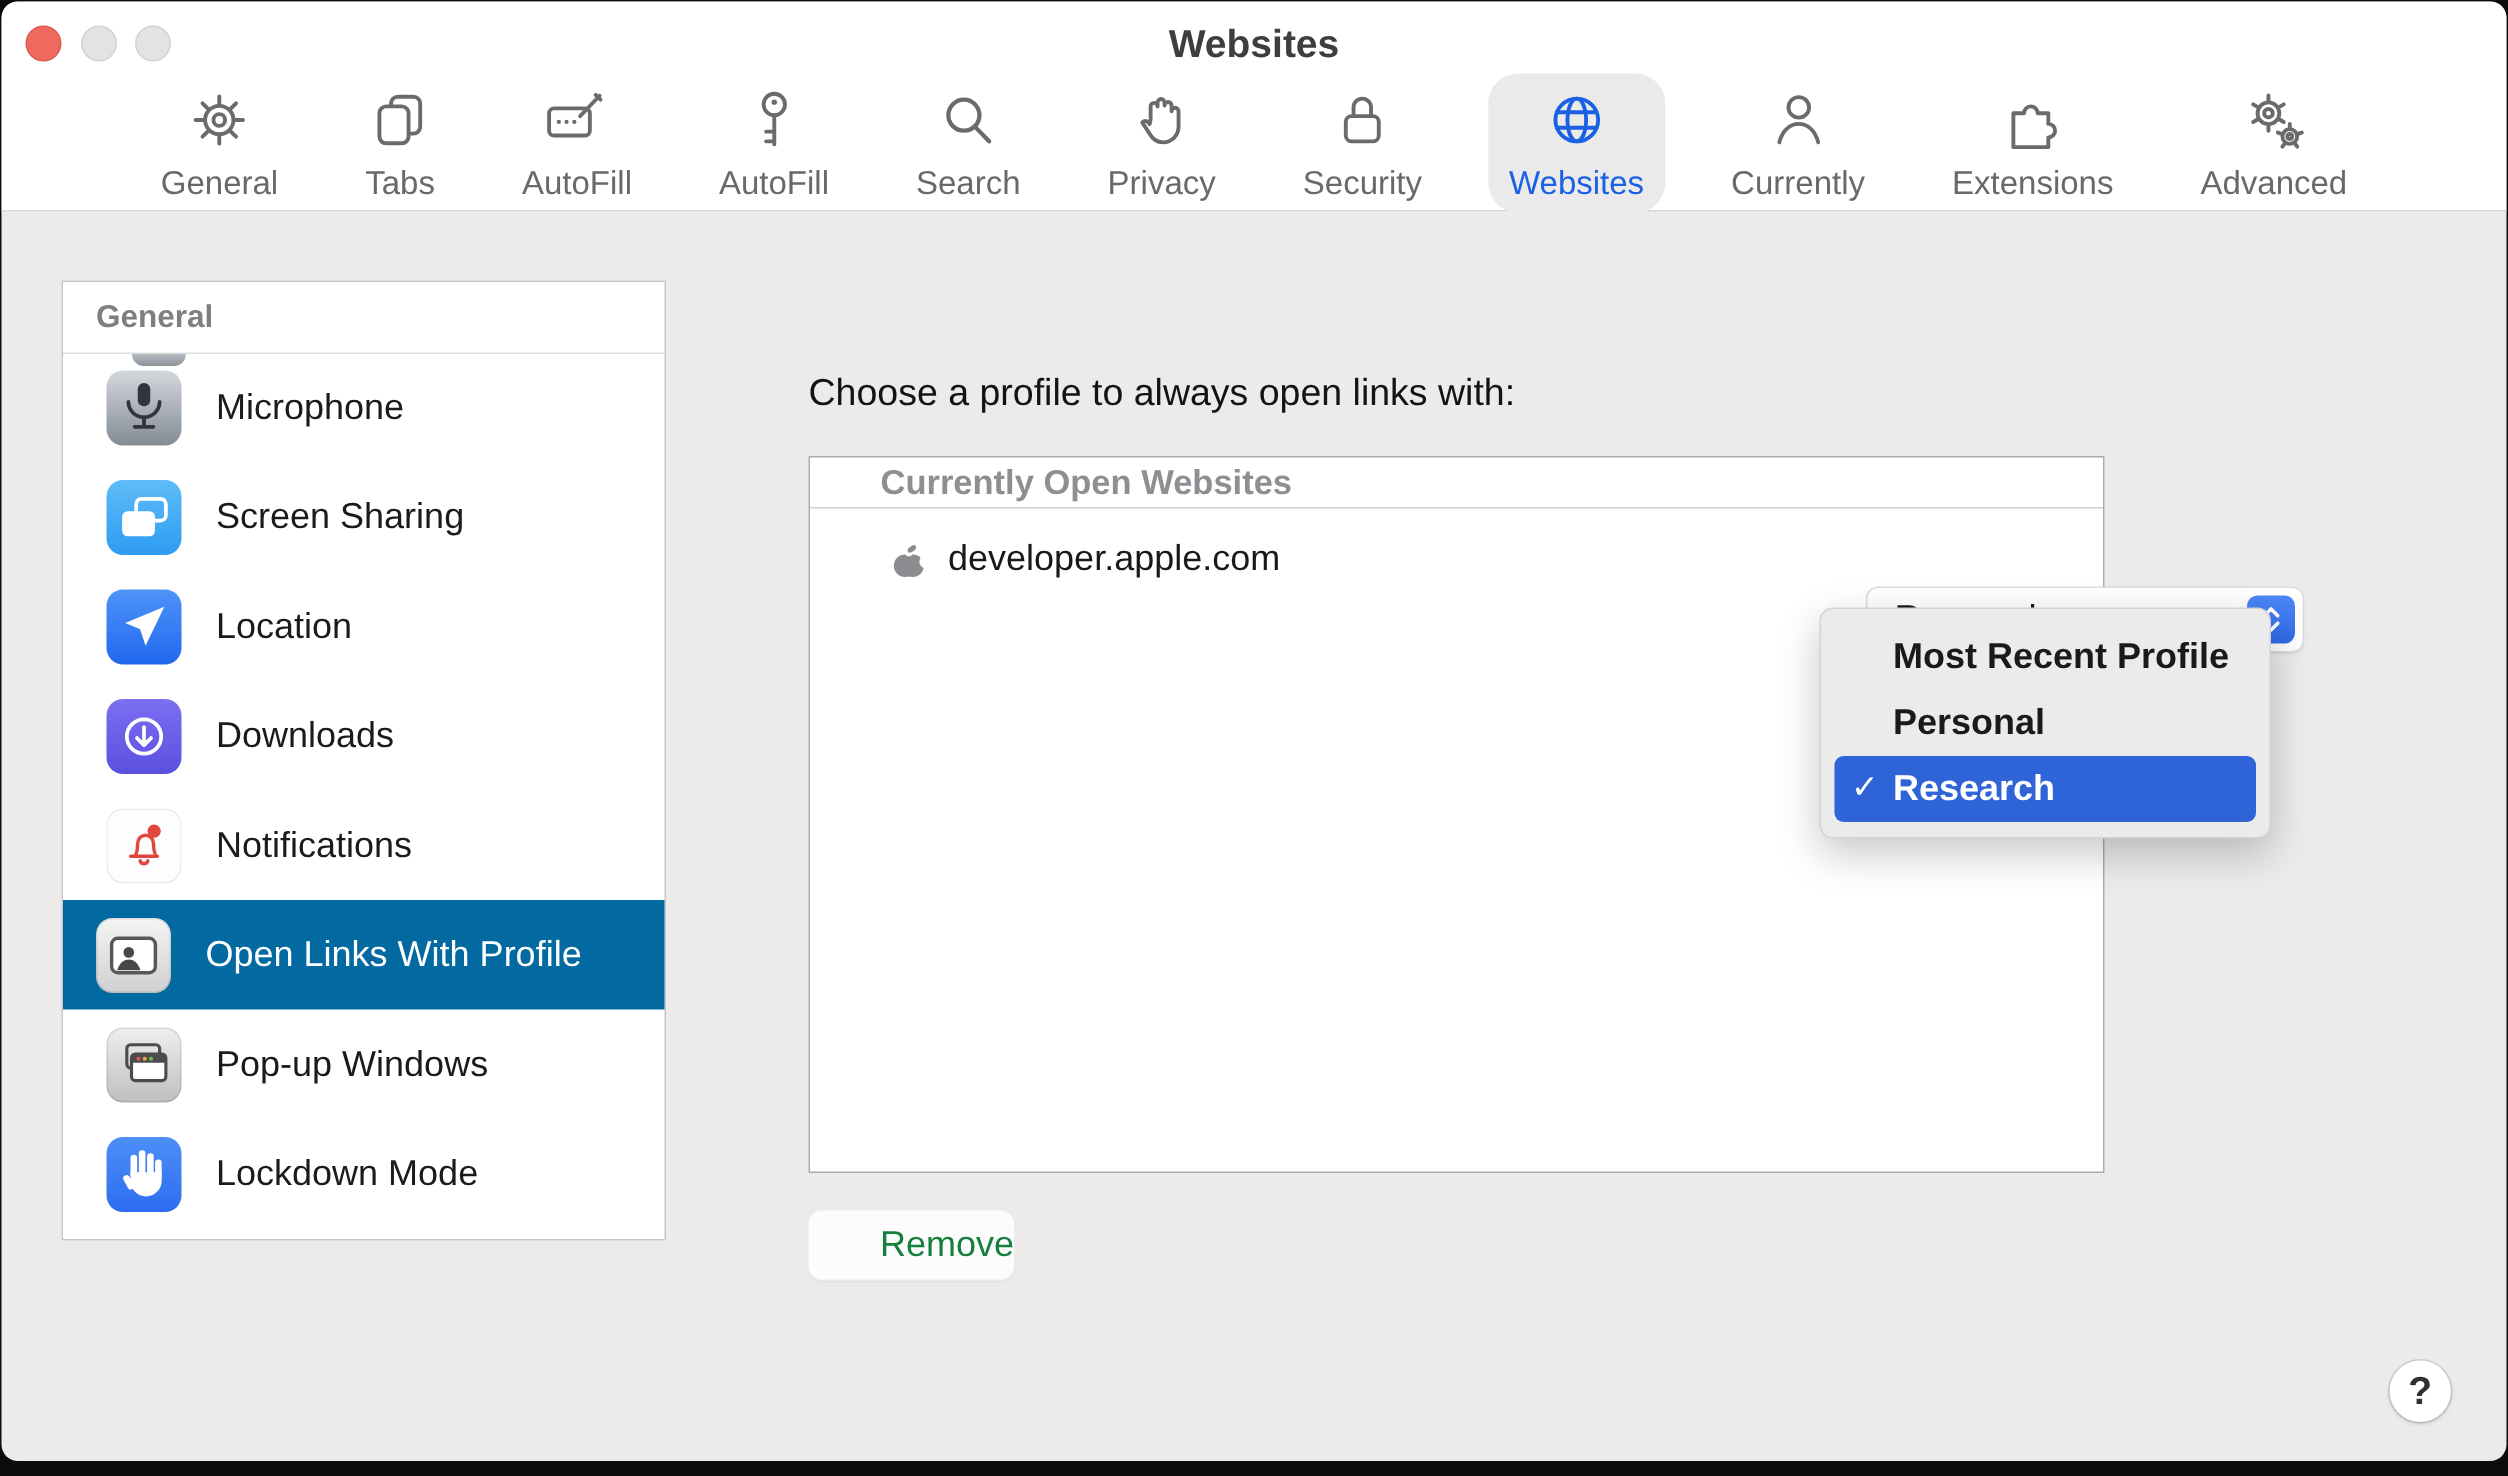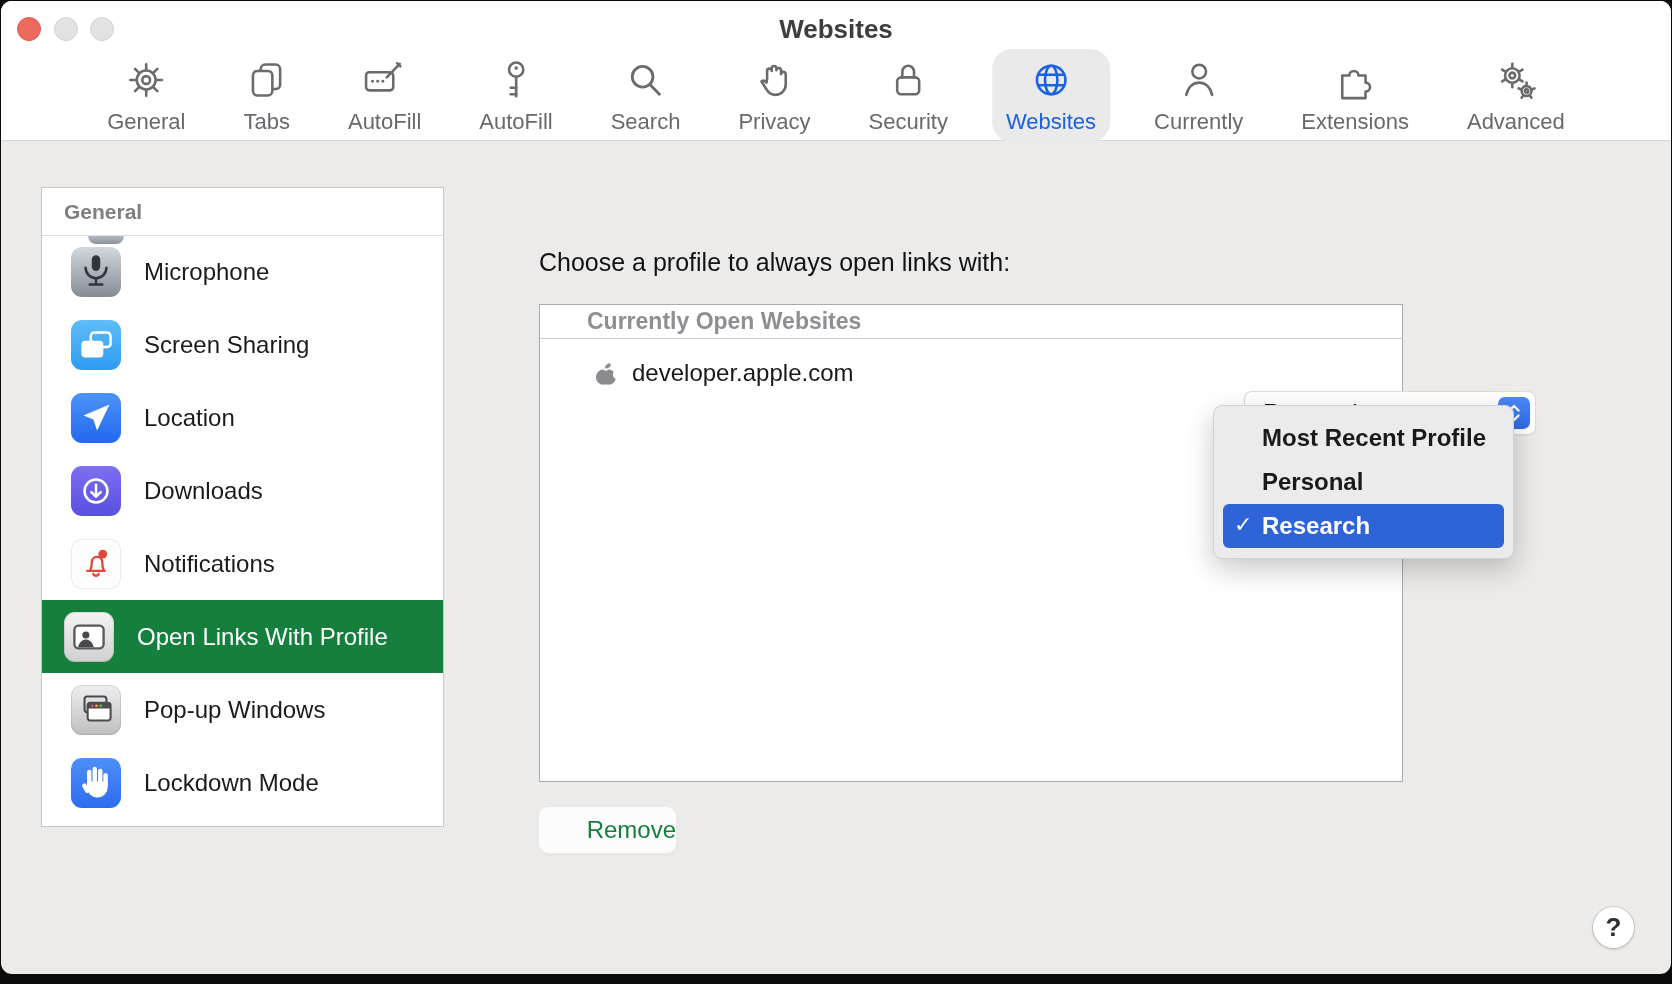--- a/index.html
+++ b/index.html
@@ -20,21 +20,21 @@
   .ticon{width:44px;height:44px;display:block;}
   
   .sidebar{position:absolute;left:40px;top:186px;width:403px;height:640px;background:#fff;border:1px solid #c6c6c6;box-sizing:border-box;}
   .sb-head{position:relative;height:47px;border-bottom:1px solid #dedede;}
   .sb-head .txt{position:absolute;left:22px;top:12px;font-size:21px;font-weight:bold;color:#7e7e83;}
   .frag{position:absolute;left:46px;top:48px;width:36px;height:8px;border-radius:0 0 8px 8px;background:linear-gradient(#b6bcc3,#8b9198);}
   .sitems{position:absolute;left:0;top:47px;width:100%;}
   .sitem{height:73px;display:flex;align-items:center;padding-left:29px;box-sizing:border-box;}
   .sitem .ic{width:50px;height:50px;border-radius:11px;flex:0 0 50px;display:flex;align-items:center;justify-content:center;}
   .sitem .lbl{margin-left:23px;font-size:24px;color:#1b1b1d;}
-  .sitem.sel{background:#15803d;padding-left:22px;}
+  .sitem.sel{background:#0369a1;padding-left:22px;}
   .sitem.sel .lbl{color:#fff;}
   .ic.mic{background:linear-gradient(#d3d8dd,#848b93);}
   .ic.screen{background:linear-gradient(#5fbcf8,#2d9cf2);}
   .ic.loc{background:linear-gradient(#4e93f7,#2168ef);}
   .ic.dl{background:linear-gradient(#7d6ff2,#5a50e0);}
   .ic.notif{background:#fdfdfd;box-shadow:0 0 0 1px #ececec inset;}
   .ic.prof{background:linear-gradient(#f4f4f4,#d0d0d0);box-shadow:0 0 0 1px rgba(0,0,0,0.10) inset;}
   .ic.popw{background:linear-gradient(#efefef,#bfbfbf);box-shadow:0 0 0 1px rgba(0,0,0,0.10) inset;}
   .ic.lock{background:linear-gradient(#4d8ff7,#2c6cf0);}
   

